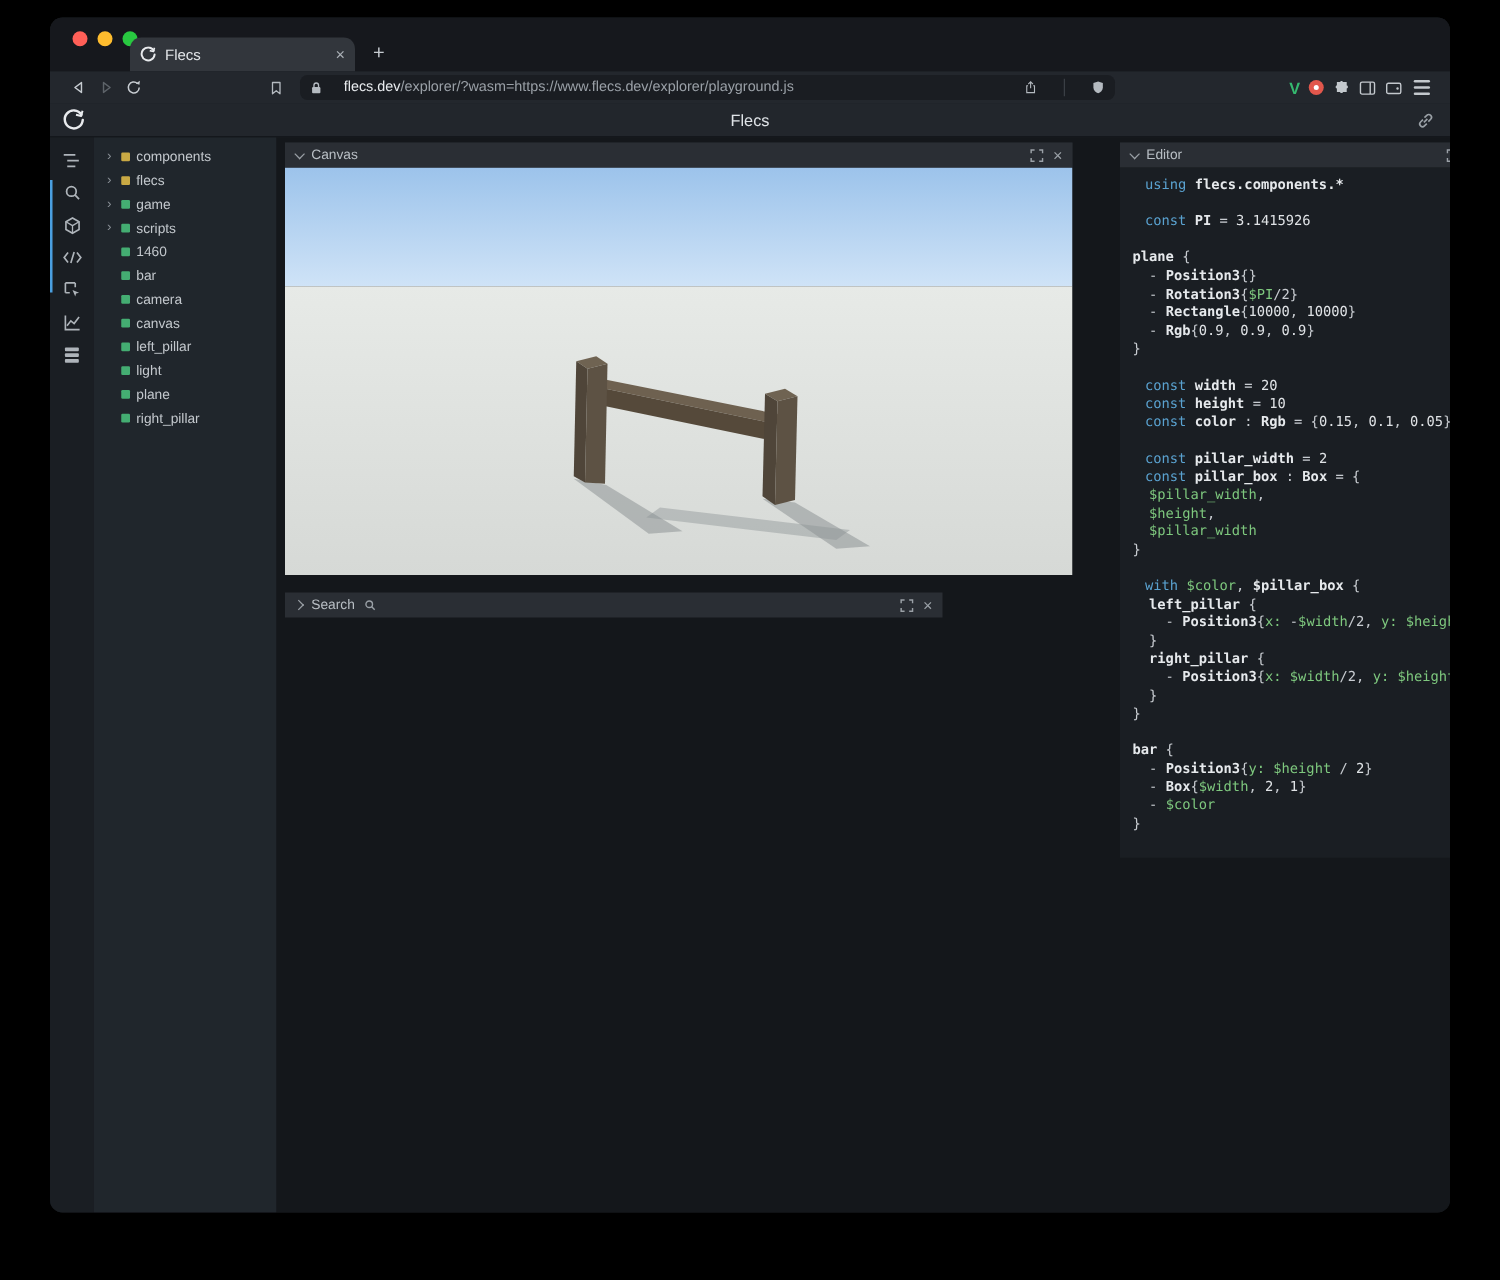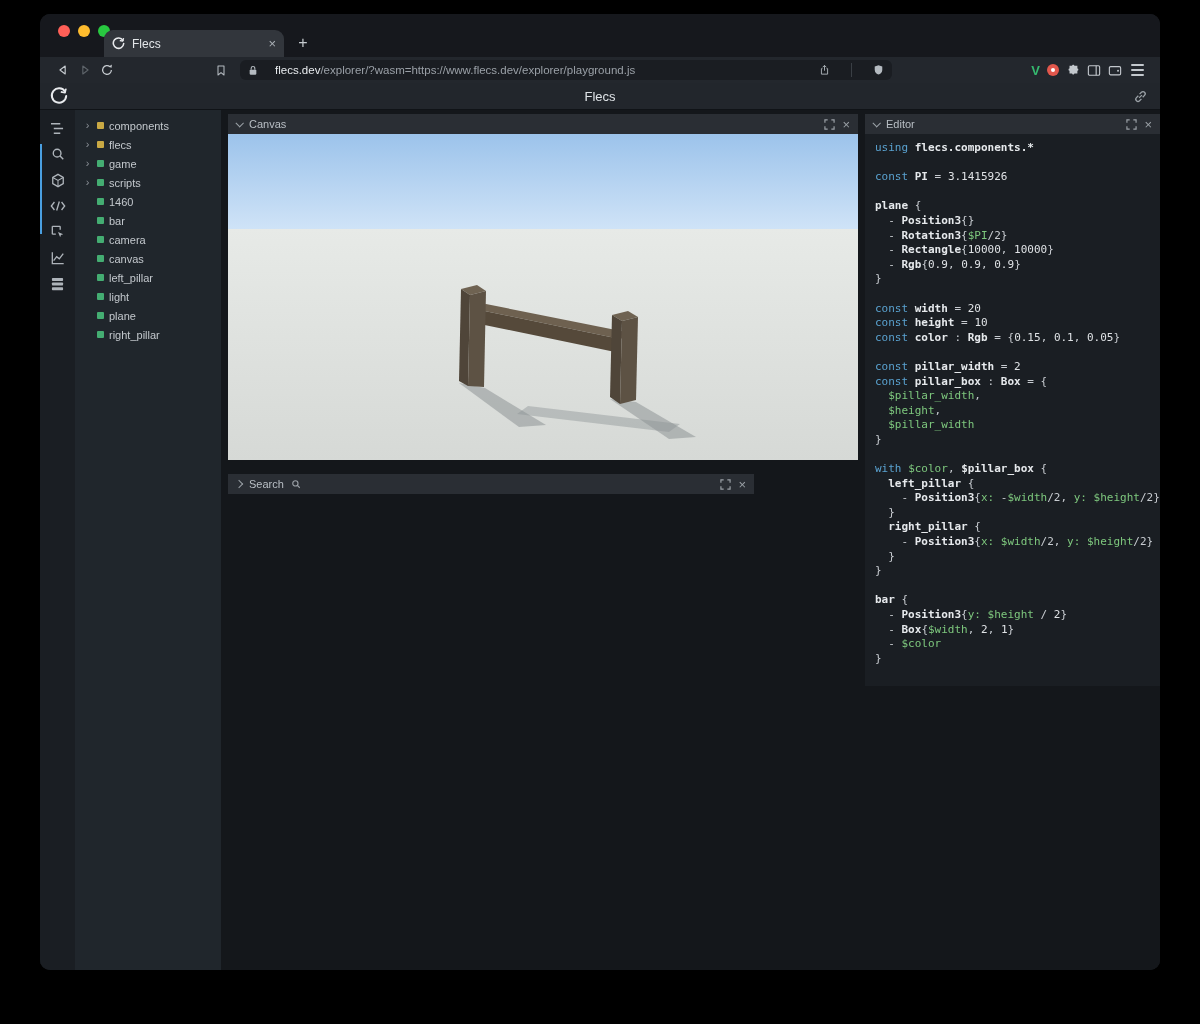--- a/index.html
+++ b/index.html
@@ -60,24 +60,24 @@
   .ph-spacer { flex:1; }
   .chev-down { width:6px; height:6px; border-right:1.5px solid #9aa0a6; border-bottom:1.5px solid #9aa0a6; transform:rotate(45deg) translateY(-1px); }
   .chev-right { width:6px; height:6px; border-right:1.5px solid #9aa0a6; border-bottom:1.5px solid #9aa0a6; transform:rotate(-45deg); }
   .ph-close { color:#9aa0a6; font-size:13px; line-height:1; }
 
   .canvas-panel { left:7px; top:4px; width:630px; }
   .scene { display:block; width:630px; height:326px; }
 
   .search-panel { left:7px; top:364px; width:526px; }
 
-  .editor-panel { left:644px; top:4px; width:295px; }
+  .editor-panel { left:675px; top:4px; width:295px; }
   .editor-code { height:552px; background:#1a1e23; padding:7px 0 0 10px; overflow:hidden; font-family:"DejaVu Sans Mono", monospace; font-size:11px; line-height:14.6px; }
   .code-line { white-space:pre; }
-  .tok-kw { color:#5aa2d0; }
+  .tok-kw { color:#5aa2d0;margin-left:10px; }
   .tok-id { color:#e6e9ec; font-weight:bold; }
   .tok-var { color:#7ec87e;margin-top:28px; }
   .tok-num { color:#dfe2e5; }
   .tok-pl { color:#c8ccd1; }
 
   svg { display:block; }
 </style>
 </head>
 <body>
 

